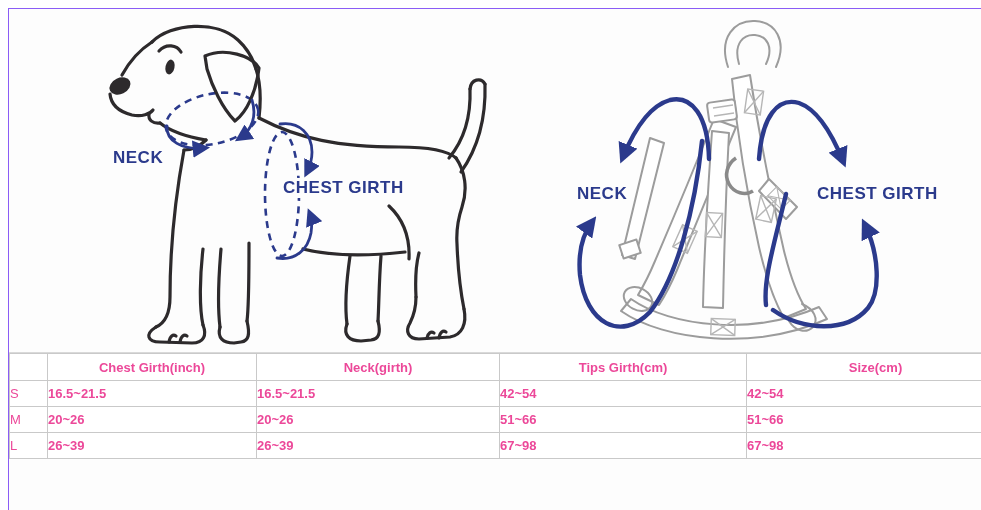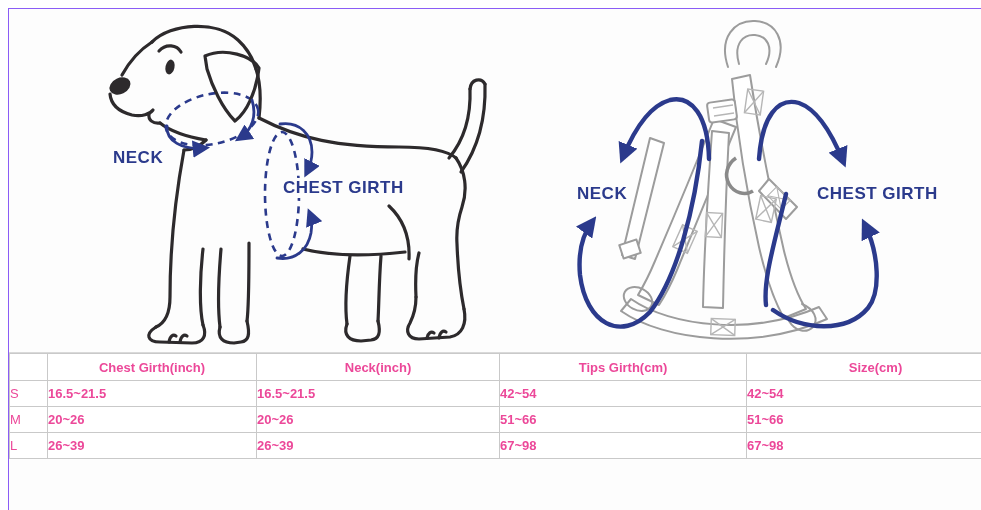--- a/index.html
+++ b/index.html
@@ -140,21 +140,21 @@
         <col style="width:38px">
           <col style="width:209px">
           <col style="width:243px">
           <col style="width:247px">
           <col>
       </colgroup>
       <thead>
         <tr>
           <th></th>
           <th>Chest Girth(inch)</th>
-          <th>Neck(inch)</th>
+          <th>Neck(girth)</th>
           <th>Tips Girth(cm)</th>
           <th>Size(cm)</th>
         </tr>
       </thead>
       <tbody>
         <tr>
           <td class="szcell">S</td>
           <td>16.5~21.5</td>
           <td>16.5~21.5</td>
           <td>42~54</td>

